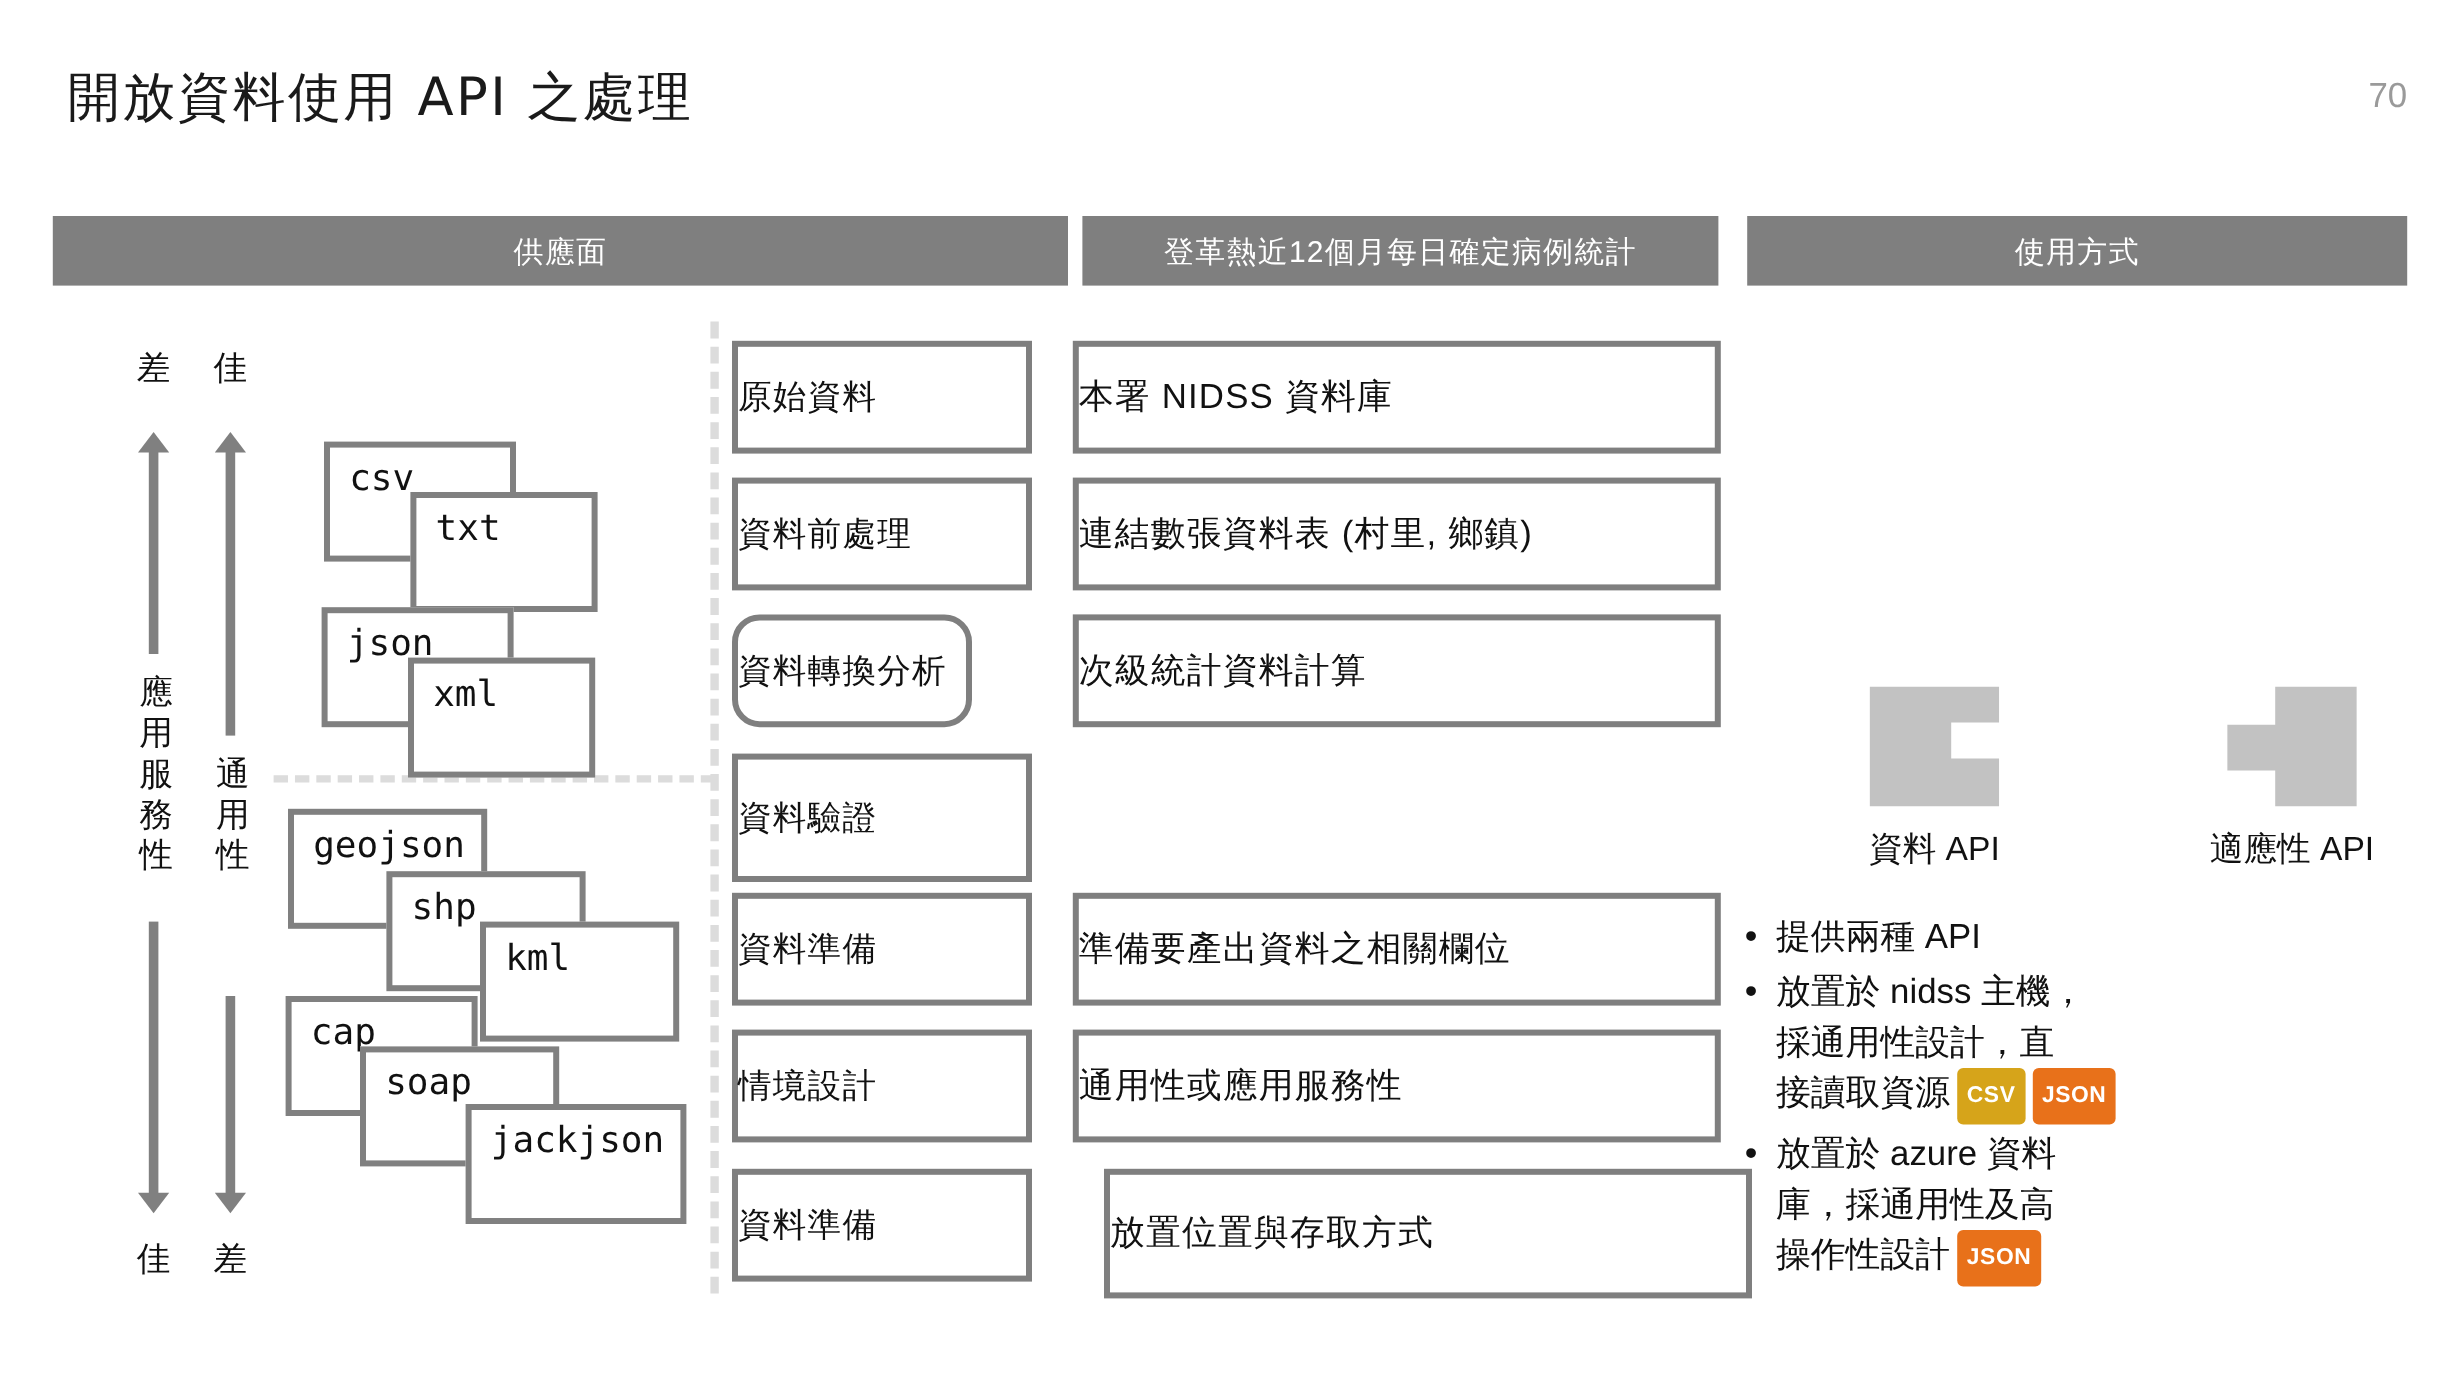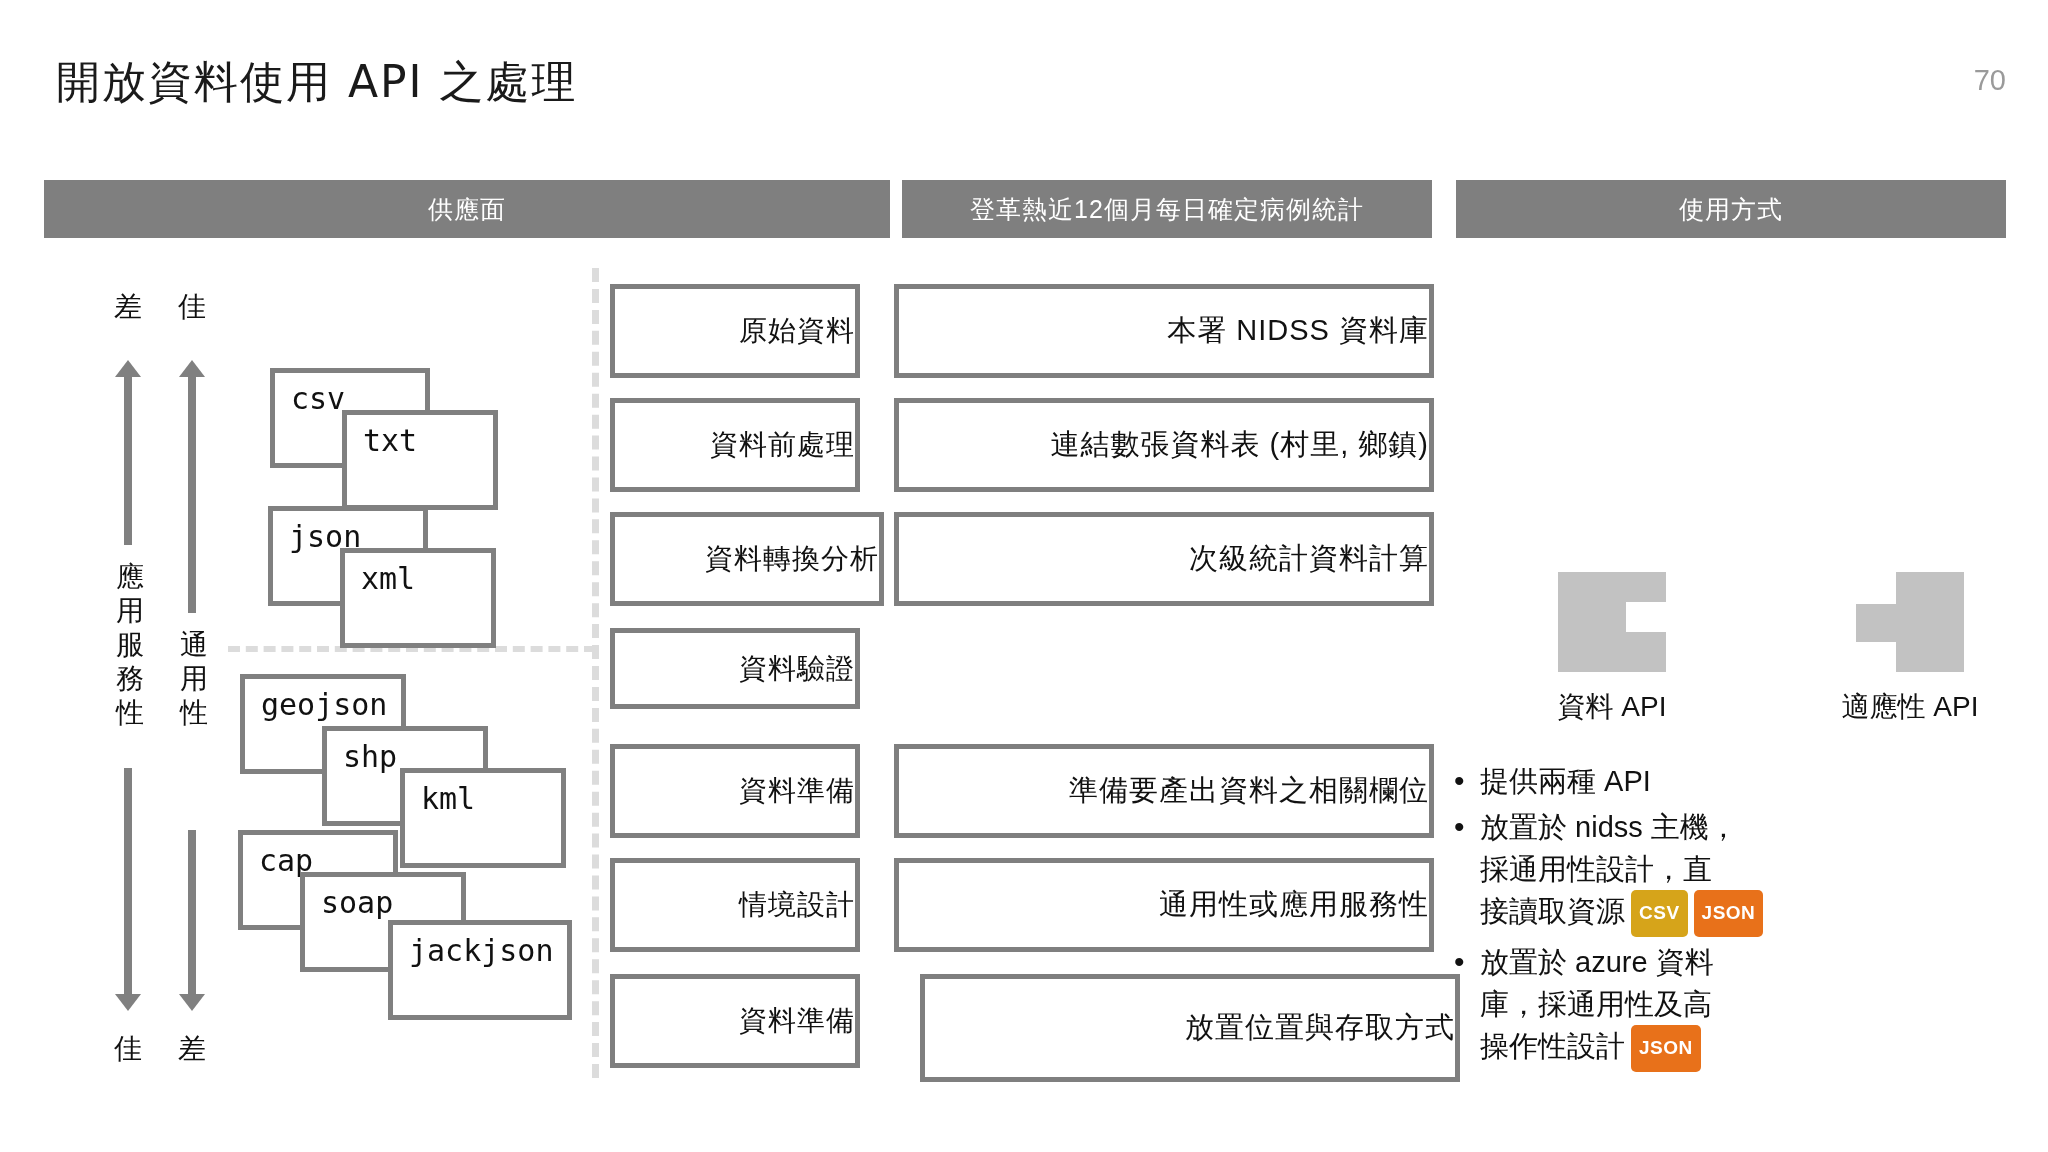--- a/index.html
+++ b/index.html
@@ -76,21 +76,21 @@
   }
   .dashed-h {
     position: absolute;
     border-top: 6px dashed #dcdcdc;
   }
 
   
   .step {
     position: absolute; background: #ffffff;
     border: 5px solid #7f7f7f;
-    display: flex; align-items: center; justify-content: flex-end;
+    display: flex; align-items: center; justify-content: flex-start;
     font-size: 28px; color: #111; letter-spacing: 1px;
   }
   .step.wide { font-size: 29px; }
 
   
   .api-block { position: absolute; text-align: center; }
   .api-caption {
     font-size: 28px; color: #111; margin-top: 12px;
     white-space: pre;
   }
@@ -179,24 +179,24 @@
   <div class="fmt" style="left:388px; top:920px; width:184px; height:100px;">
     <span>jackjson</span>
   </div>
 
   <div class="step" style="left:610px; top:284px; width:250px; height:94px;">
       <span>原始資料</span>
     </div>
   <div class="step" style="left:610px; top:398px; width:250px; height:94px;">
       <span>資料前處理</span>
     </div>
-  <div class="step" style="left:610px; top:512px; width:274px; height:94px;">
+  <div class="step" style="left:610px; top:512px; width:200px; height:94px;border-radius:23px;">
       <span>資料轉換分析</span>
     </div>
-  <div class="step" style="left:610px; top:628px; width:250px; height:81px;">
+  <div class="step" style="left:610px; top:628px; width:250px; height:107px;">
       <span>資料驗證</span>
     </div>
   <div class="step" style="left:610px; top:744px; width:250px; height:94px;">
       <span>資料準備</span>
     </div>
   <div class="step" style="left:610px; top:858px; width:250px; height:94px;">
       <span>情境設計</span>
     </div>
   <div class="step" style="left:610px; top:974px; width:250px; height:94px;">
       <span>資料準備</span>

